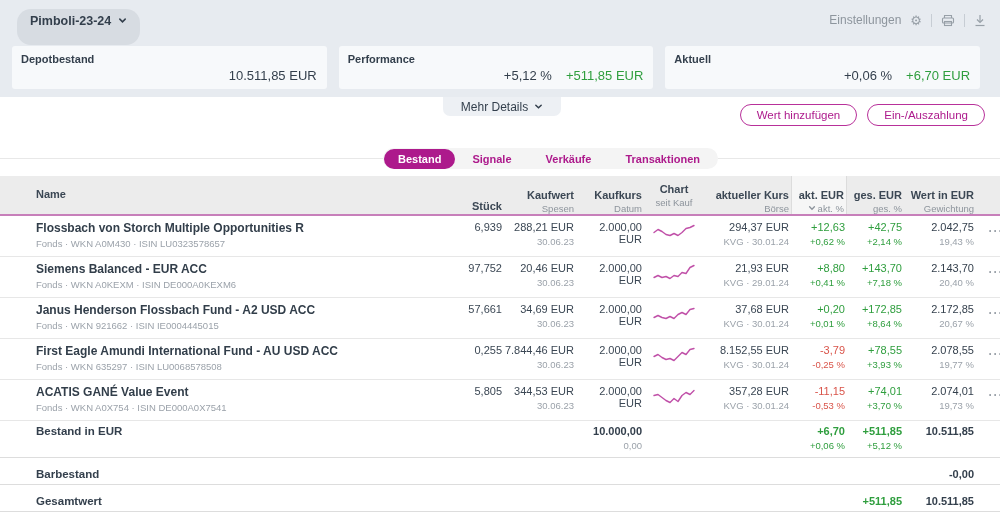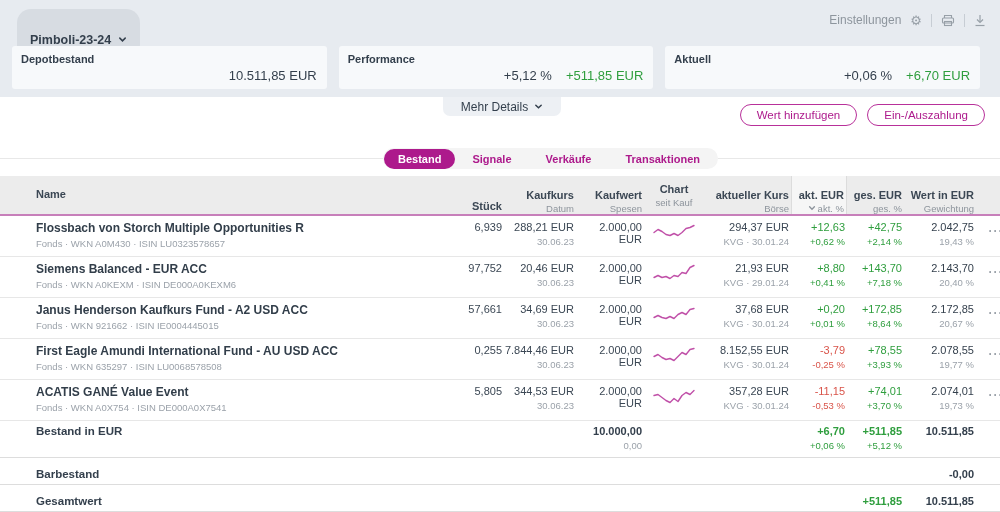--- a/index.html
+++ b/index.html
@@ -1,22 +1,22 @@
 <!DOCTYPE html>
 <html><head>
 <meta charset="utf-8">
 <style>
   html,body{margin:0;padding:0;background:#fff;}
   .page{position:relative;width:1000px;height:512px;background:#fff;overflow:hidden;
         font-family:"Liberation Sans",sans-serif;-webkit-font-smoothing:antialiased;}
 
   
   .topband{position:absolute;top:0;left:0;width:1000px;height:97px;background:#e7ebf0;}
-  .pf-pill{position:absolute;top:9px;left:17px;height:26px;padding:12px 13px;background:#d7dce2;
-           border-radius:14px;display:flex;align-items:flex-end;gap:7px;cursor:pointer;}
+  .pf-pill{position:absolute;top:9px;left:17px;height:26px;padding:5px 13px;background:#d7dce2;
+           border-radius:14px;display:flex;align-items:flex-start;gap:7px;cursor:pointer;}
   .pf-pill span{font-size:12.5px;font-weight:700;color:#333f4c;}
   .settings{position:absolute;top:13px;right:14px;display:flex;align-items:center;gap:9px;}
   .settings .lbl{font-size:12px;color:#8d959d;cursor:pointer;}
   .vd{width:1px;height:13px;background:#c7cdd4;}
   .icon-btn{display:flex;align-items:center;cursor:pointer;}
   .gear{font-size:13px;color:#98a0a8;line-height:1;}
 
   .cards{position:absolute;top:46px;left:12px;right:20px;display:flex;gap:12px;}
   .card{flex:1;height:43px;background:#f7f9fb;border-radius:3px;position:relative;}
   .card .clabel{position:absolute;top:7px;left:9px;font-size:11px;font-weight:700;color:#333f4c;}
@@ -161,26 +161,26 @@
     <div class="thead grid" id="thead">
         <div class="hcell ">
           <div class="h1 ">Name</div>
           <div class="h2 "></div>
         </div>
         <div class="hcell ar">
           <div class="h1 ar">Stück</div>
           <div class="h2 ar"></div>
         </div>
         <div class="hcell ar">
+          <div class="h1 ar">Kaufwert</div>
+          <div class="h2 ar">Spesen</div>
+        </div>
+        <div class="hcell ar">
           <div class="h1 ar">Kaufkurs</div>
           <div class="h2 ar">Datum</div>
-        </div>
-        <div class="hcell ar">
-          <div class="h1 ar">Kaufwert</div>
-          <div class="h2 ar">Spesen</div>
         </div>
         <div class="hcell ac">
           <div class="h1 ac">Chart</div>
           <div class="h2 ac">seit Kauf</div>
         </div>
         <div class="hcell ar">
           <div class="h1 ar">aktueller Kurs</div>
           <div class="h2 ar">Börse</div>
         </div>
         <div class="hcell ar hl">
@@ -275,21 +275,21 @@
             <div class="l2 pos">+7,18 %</div>
           </div>
           <div class="cell ar">
             <div class="l1 dark">2.143,70</div>
             <div class="l2 ">20,40 %</div>
           </div>
           <div class="menu">···</div>
         </div>
         <div class="row grid">
           <div class="cell">
-            <div class="title">Janus Henderson Kaufkurs Fund - A2 USD ACC</div>
+            <div class="title">Janus Henderson Flossbach Fund - A2 USD ACC</div>
      <div class="sub">Fonds · WKN 921662 · ISIN IE0004445015</div>
           </div>
           <div class="cell ar">
             <div class="l1 ">57,661</div>
             <div class="l2 "></div>
           </div>
           <div class="cell ar">
             <div class="l1 ">34,69 EUR</div>
             <div class="l2 ">30.06.23</div>
           </div>

